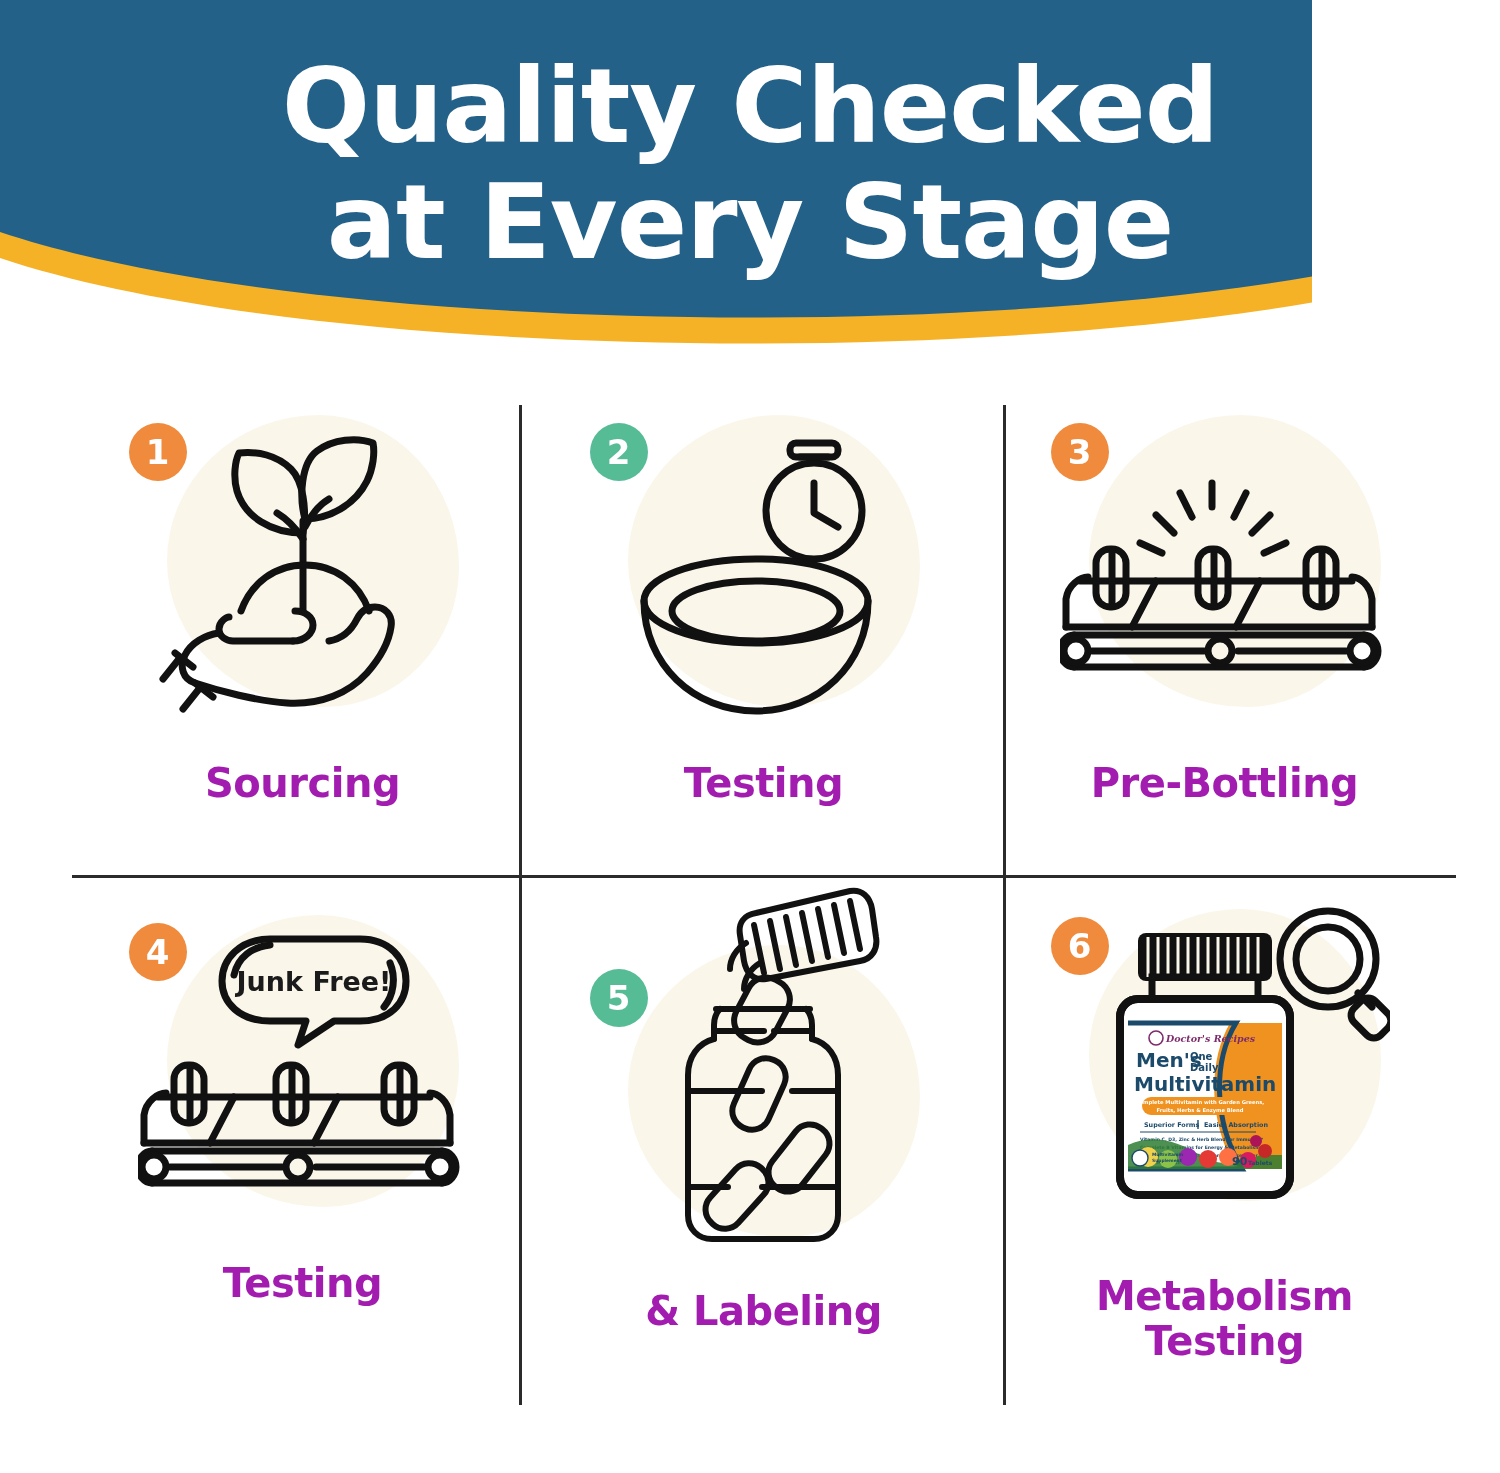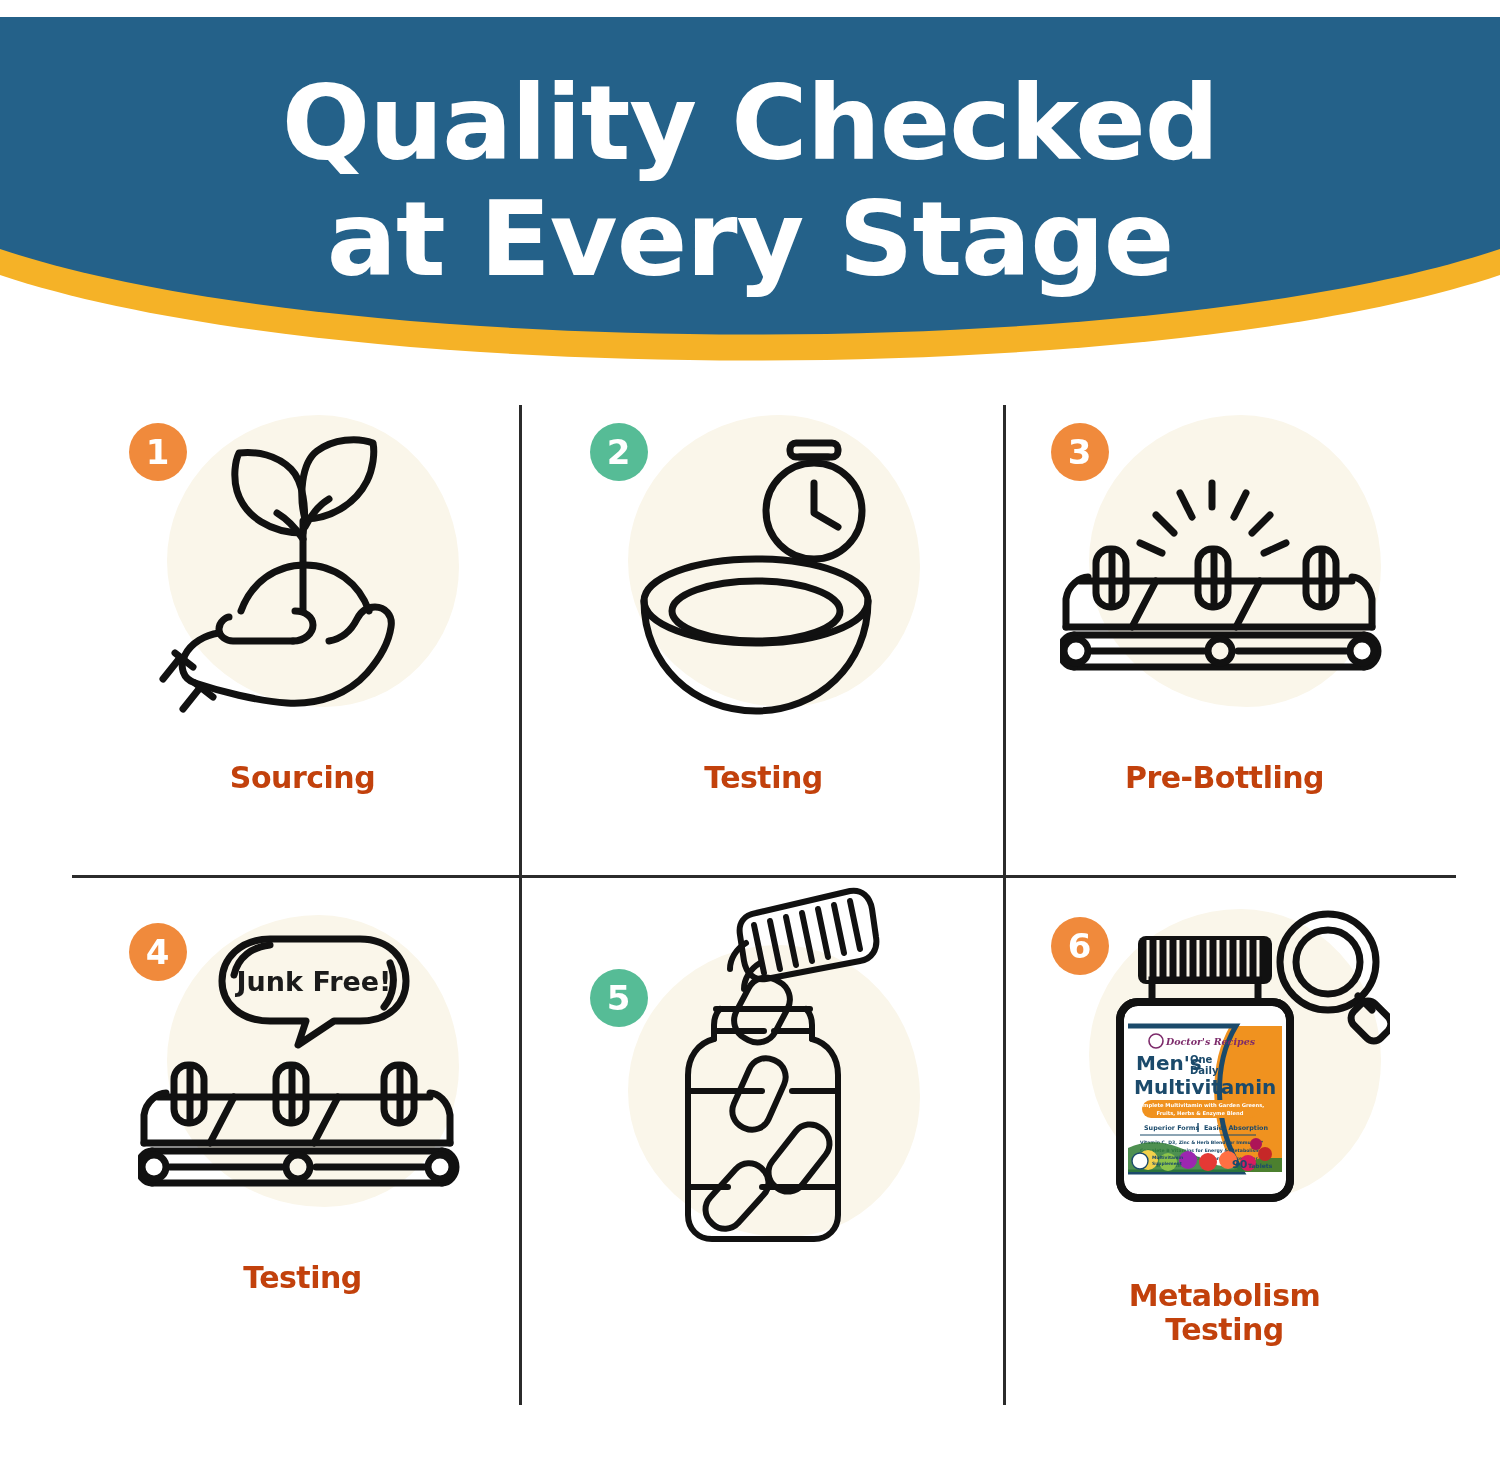--- a/index.html
+++ b/index.html
@@ -6,21 +6,21 @@
   html, body {
     width: 1500px; height: 1473px;
     background: #ffffff;
     font-family: "Liberation Sans", sans-serif;
     overflow: hidden;
   }
   #page { position: relative; width: 1500px; height: 1473px; background: #fff; }
 
   
   .header {
-    position: absolute; left: 0; top: 17px; width: 1500px; height: 400px;
+    position: absolute; left: 0; top: 0; width: 1312px; height: 400px;
     overflow: hidden;
   }
   .header svg { position: absolute; left: 0; top: 0; }
   .header-title {
     position: absolute; left: 0; top: 48px; width: 1500px;
     text-align: center; color: #ffffff;
     font-size: 104px; font-weight: bold; line-height: 1.12;
     letter-spacing: -1px;
     font-family: "DejaVu Sans", sans-serif;
     z-index: 3;
@@ -55,21 +55,21 @@
     position: absolute; z-index: 4;
     width: 58px; height: 58px; border-radius: 50%;
     display: flex; align-items: center; justify-content: center;
     color: #ffffff; font-size: 34px; font-weight: bold;
     font-family: "DejaVu Sans", sans-serif;
     left: -4px; top: 18px;
   }
   .art { position: relative; z-index: 2; }
   .caption {
     margin-top: 4px; text-align: center;
-    color: #c2410c; font-size: 30px; font-weight: bold;
+    color: #a21caf; font-size: 40px; font-weight: bold;
     line-height: 1.14; letter-spacing: -0.5px;
     font-family: "DejaVu Sans", sans-serif;
   }
   .caption .l2 { display: block; }
 
   
   .c1 { left: 0;    top: 0;   }
   .c2 { left: 461px; top: 0;  }
   .c3 { left: 922px; top: 0;  }
   .c4 { left: 0;    top: 500px; }
@@ -275,20 +275,21 @@
             <path d="M178,206 L224,206"></path>
             <path d="M74,302 L114,302"></path>
             <path d="M148,302 L224,302"></path>
             <rect x="126" y="172" width="38" height="74" rx="18" transform="rotate(24 145 209)"></rect>
             <rect x="166" y="236" width="38" height="74" rx="18" transform="rotate(38 185 273)"></rect>
             <rect x="104" y="274" width="38" height="74" rx="18" transform="rotate(42 123 311)"></rect>
           </g>
         </svg>
       </div>
       <div class="caption">
+        <span class="l2">&amp; Labeling</span>
       </div>
     </div>
 
     <div class="cell c6">
       <div class="art-wrap">
         <div class="blob" style="top:14px;"></div>
         <div class="badge" style="top: 22px; background: rgb(240, 138, 60);">
           <span>6</span>
         </div>
         <svg class="art" width="330" height="350" viewBox="0 0 330 350">

